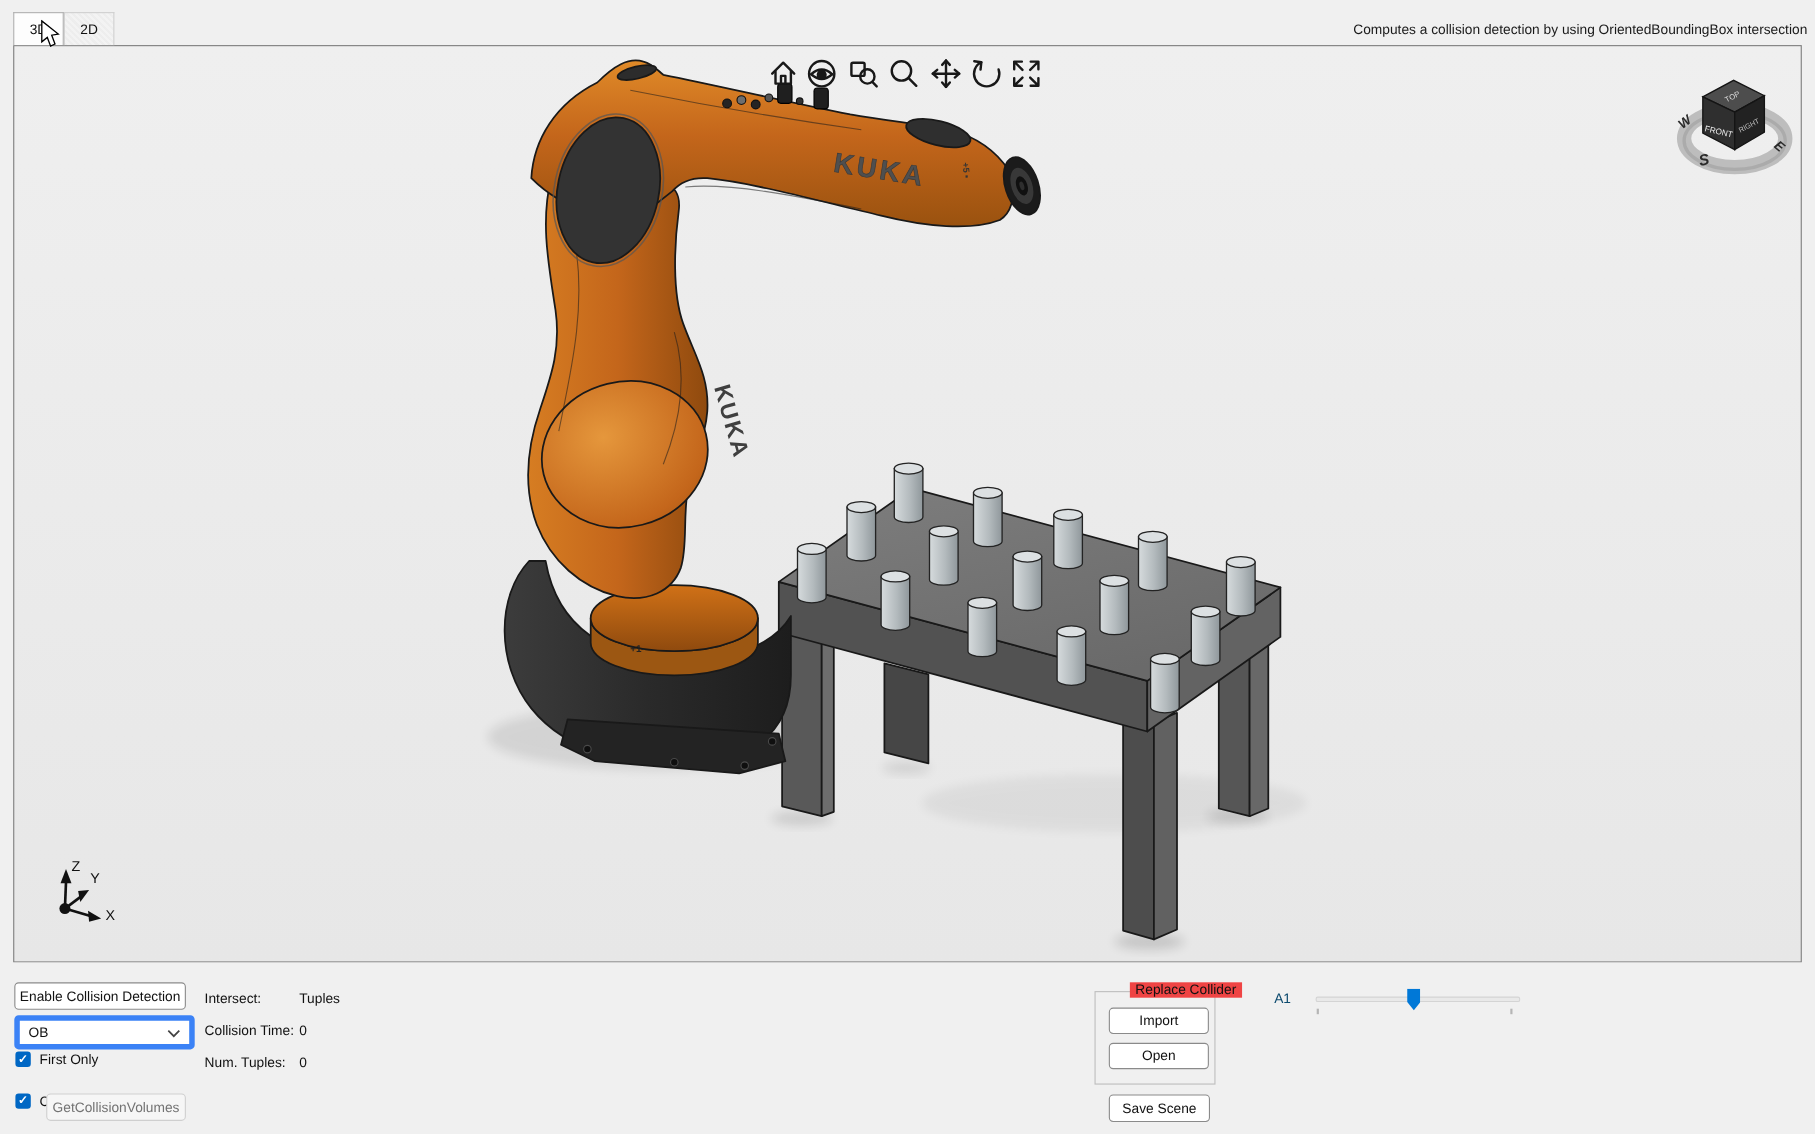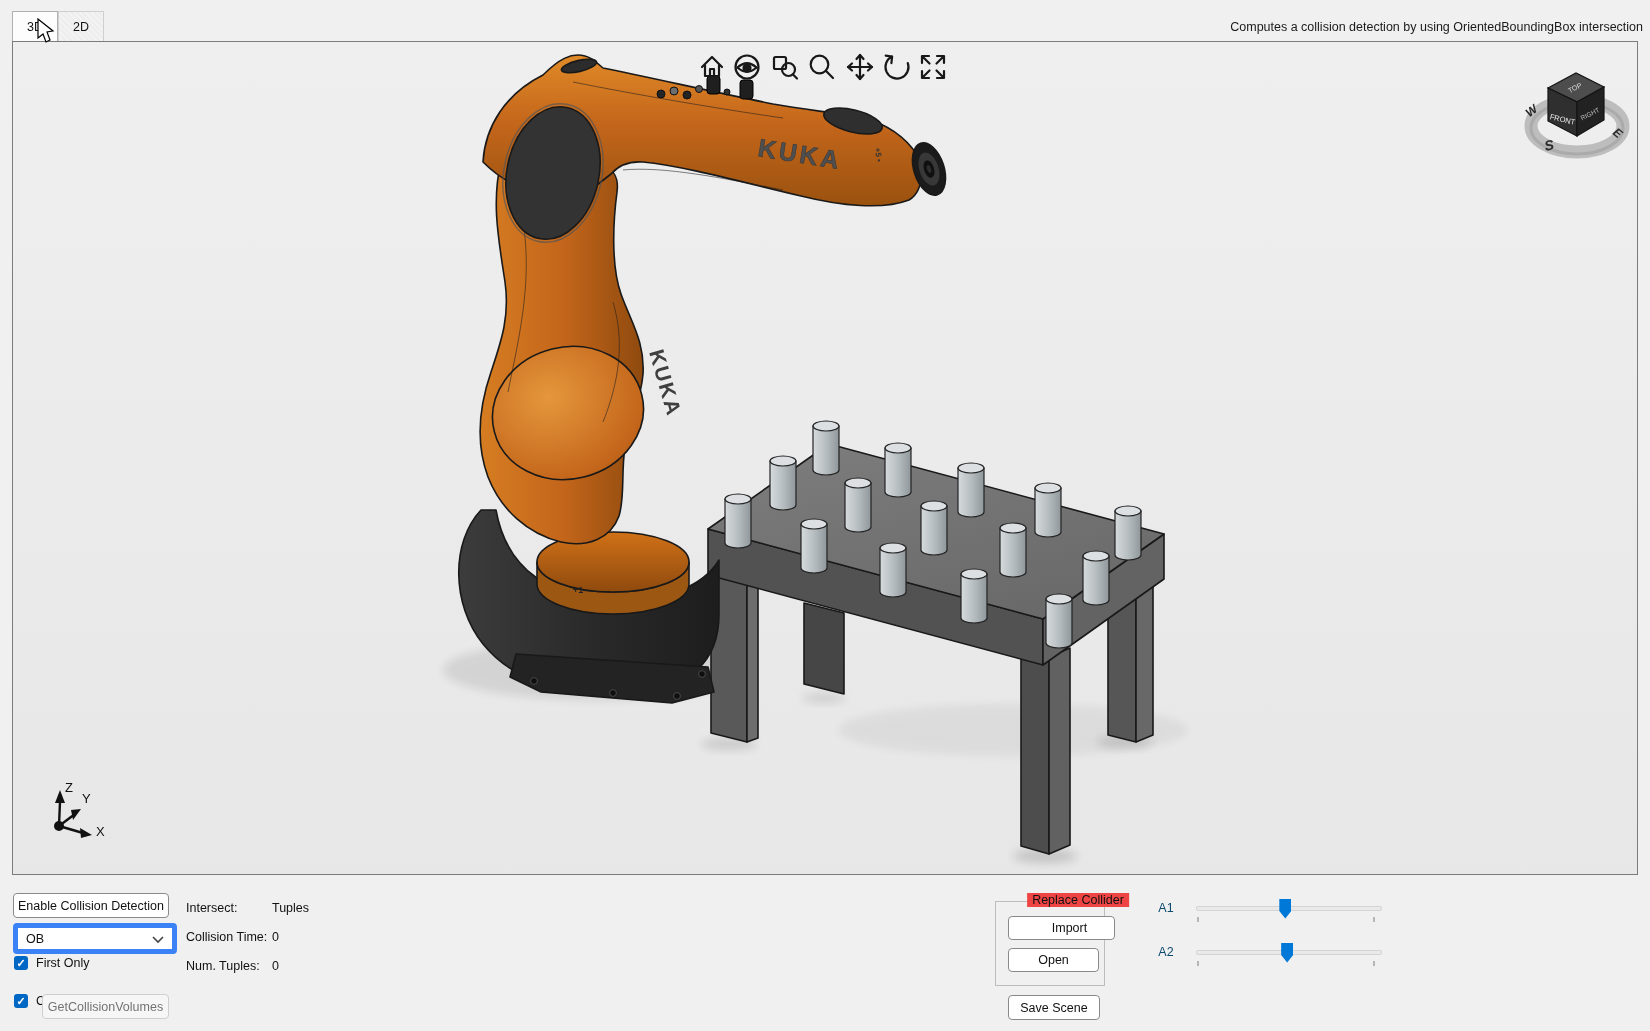--- a/index.html
+++ b/index.html
@@ -320,38 +320,30 @@
 
   <div class="statrow" style="position: relative; margin-bottom: 4px; width: 180px;">
     <span class="statlabel">Num. Tuples:</span>
     <span class="statvalue">0</span>
   </div>
 </div>
 
     <div class="groupbox" style="left:995px;top:26px;width:108px;height:83px;">
       <span class="grouptitle">Replace Collider</span>
     </div>
-    <div class="btn" style="left:1008px;top:41px;width:89px;height:22px;padding-left:16px;">Import</div>
+    <div class="btn" style="left:1008px;top:41px;width:89px;height:22px;">Import</div>
     <div class="btn" style="left:1008px;top:73px;width:89px;height:22px;">Open</div>
     <div class="btn" style="left:1008px;top:120px;width:90px;height:23px;">Save Scene</div>
 
     <div class="slider-col" style="left:1151px;">
   <div class="slider-row">
     <span class="slider-label">A1</span>
     <div class="slider-track">
       <div class="tick tick-l"></div>
       <div class="tick tick-r"></div>
       <div class="slider-thumb" style="left: 82.32px;"></div>
     </div>
   </div>
 
-  <div class="slider-row">
-    <span class="slider-label">A2</span>
-    <div class="slider-track">
-      <div class="tick tick-l"></div>
-      <div class="tick tick-r"></div>
-      <div class="slider-thumb" style="left: 84.16px;"></div>
-    </div>
-  </div>
 
 </div>
   </div>
 </div>
 
 </body></html>

